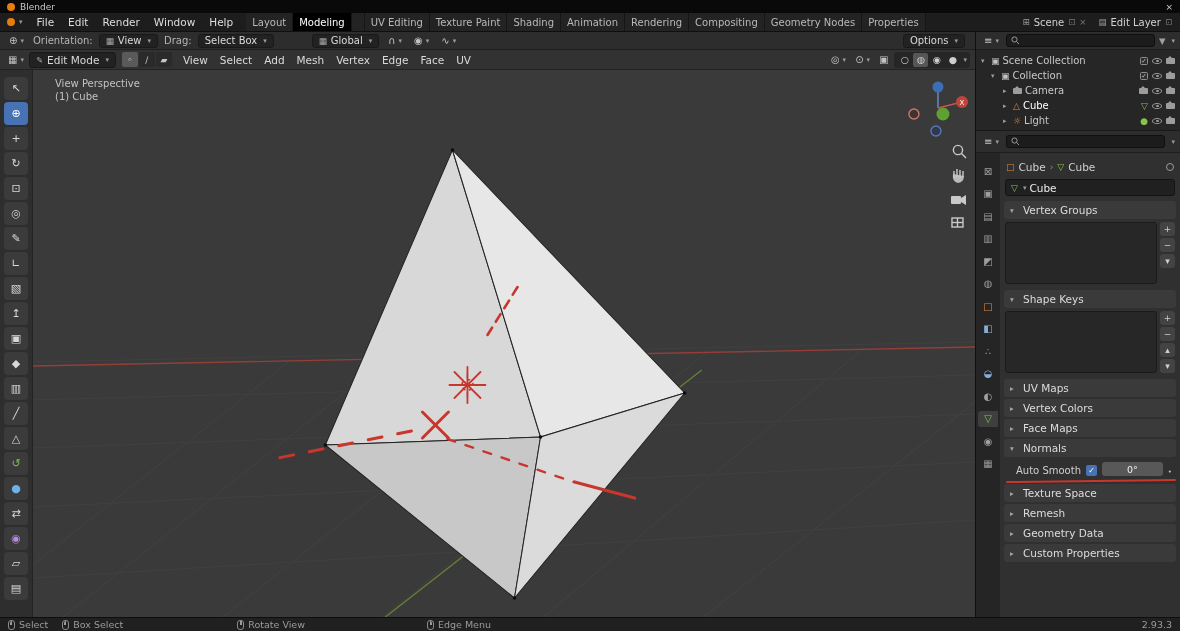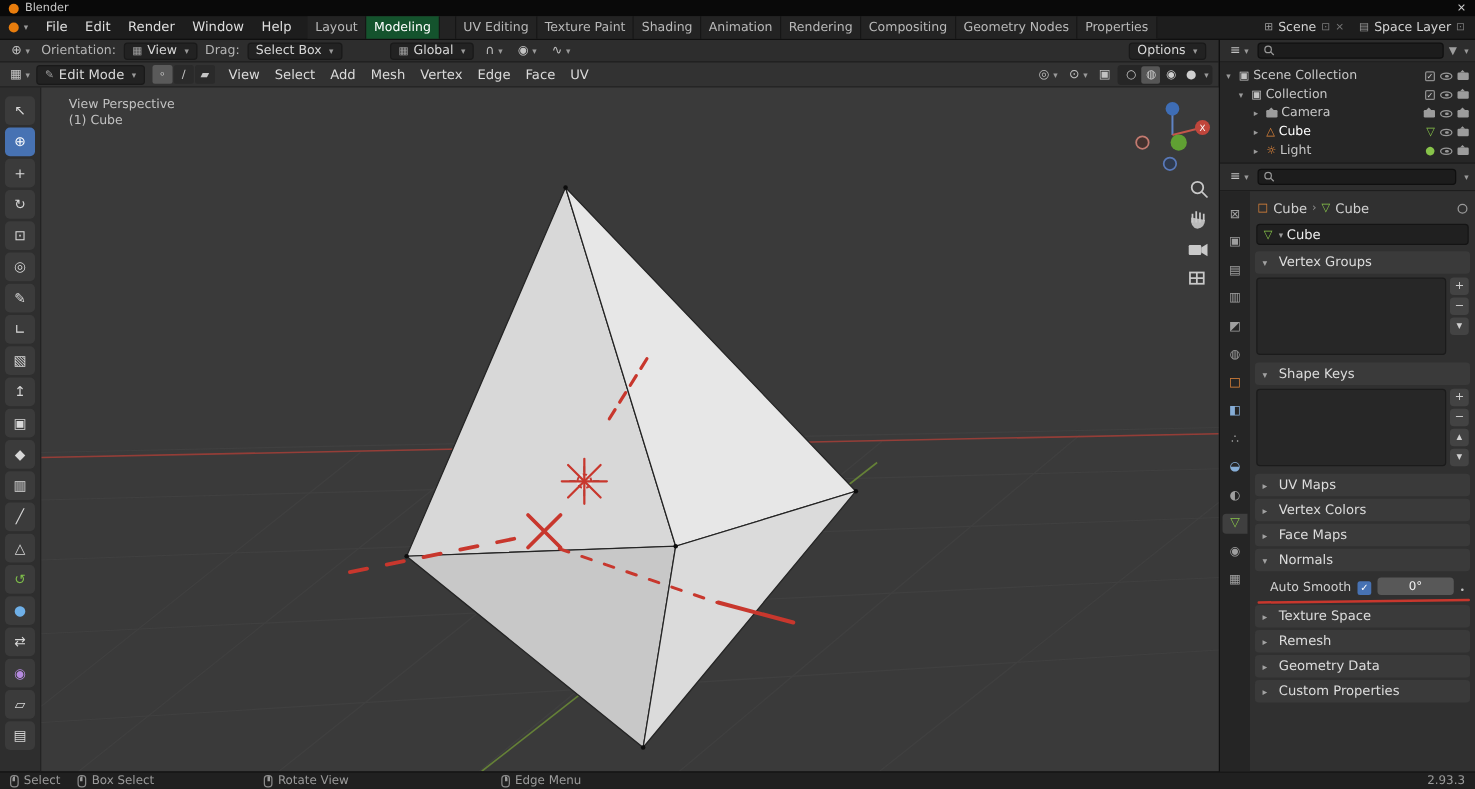--- a/index.html
+++ b/index.html
@@ -8,21 +8,21 @@
 
 .titlebar{height:13px;background:#090909;display:flex;align-items:center;gap:5px;padding:0 7px;font-size:9px;color:#c9c9c9}
 .logo-dot{width:8px;height:8px;border-radius:50%;background:#e87d0d;display:inline-block;flex:none}
 .win-close{margin-left:auto;color:#cfcfcf}
 
 .menubar{height:19px;background:#1d1d1d;display:flex;align-items:stretch;border-bottom:1px solid #0f0f0f;font-size:10.5px}
 .blender-btn{display:flex;align-items:center;gap:2px;padding:0 7px}
 .menu-item{display:flex;align-items:center;padding:0 7px;color:#dedede}
 .ws-tabs{display:flex;align-items:stretch;margin-left:6px}
 .ws-tab{display:flex;align-items:center;padding:0 6px;font-size:10px;color:#b9b9b9;background:#232323;border-right:1px solid #161616}
-.ws-tab.active{background:#14532d;color:#fff}
+.ws-tab.active{background:#000000;color:#fff}
 .top-right{margin-left:auto;display:flex;align-items:center;gap:12px;padding-right:8px}
 .scene-group{display:flex;align-items:center;gap:4px;font-size:10px;color:#d2d2d2}
 .mini-ico{font-size:8.5px;color:#9e9e9e}
 .mini-ico.dim{opacity:.7}
 .tiny-caret{font-size:7px;color:#9a9a9a;margin-left:2px}
 
 .main{display:flex;height:585px}
 .left-main{width:975px;display:flex;flex-direction:column}
 .toolsettings{height:18px;background:#2d2d2d;display:flex;align-items:center;gap:6px;padding:0 6px;border-bottom:1px solid #1e1e1e;font-size:10px}
 .ts-label{color:#b5b5b5}
@@ -89,21 +89,21 @@
 .sq-btn{height:14px;background:#434343;border-radius:3px;color:#d0d0d0;font-size:9px;display:flex;align-items:center;justify-content:center}
 .normals-row{display:flex;align-items:flex-end;gap:5px;padding:3px 4px 4px 12px}
 .ns-label{color:#cfcfcf;font-size:10px;white-space:nowrap}
 .cbx-on{width:11px;height:11px;background:#4772b3;border-radius:2px;color:#fff;font-size:8px;display:flex;align-items:center;justify-content:center;flex:none}
 .angle-field{flex:1;height:14px;background:#585858;border-radius:3px;color:#f2f2f2;font-size:9.5px;display:flex;align-items:center;justify-content:center}
 .decor-dot{color:#c0c0c0;font-size:7px}
 .red-underline{height:2px;background:#c8372d;border-radius:2px;margin:0 0 2px 2px;transform:rotate(-0.7deg)}
 
 .statusbar{height:14px;background:#202020;border-top:1px solid #0e0e0e;display:flex;align-items:center;padding:0 8px;font-size:9.5px;color:#9b9b9b}
 .sb-item{display:flex;align-items:center;gap:4px;margin-right:14px}
-.gap1{margin-left:74px}
+.gap1{margin-left:100px}
 .gap2{margin-left:108px}
 .mouse{width:7px;height:10px;border:1px solid #8a8a8a;border-radius:3px;position:relative;display:inline-block;flex:none}
 .mouse.lmb::before{content:"";position:absolute;left:.5px;top:.5px;width:2.5px;height:3.5px;background:#9a9a9a;border-radius:2px 0 0 0}
 .mouse.mmb::before{content:"";position:absolute;left:2px;top:.5px;width:2px;height:4px;background:#9a9a9a}
 .mouse.rmb::before{content:"";position:absolute;right:.5px;top:.5px;width:2.5px;height:3.5px;background:#9a9a9a;border-radius:0 2px 0 0}
 .sb-version{margin-left:auto}
 </style>
 </head>
 <body>
 
@@ -140,21 +140,21 @@
     </div>
     <div class="top-right">
       <span class="scene-group">
         <span class="mini-ico">⊞</span>
         <span>Scene</span>
         <span class="mini-ico dim">⊡</span>
         <span class="mini-ico dim">×</span>
       </span>
       <span class="scene-group">
         <span class="mini-ico">▤</span>
-        <span>Space Layer</span>
+        <span>Edit Layer</span>
         <span class="mini-ico dim">⊡</span>
       </span>
     </div>
   </div>
 
   <div class="main">
     <div class="left-main">
 
       <div class="toolsettings">
         <span class="ts-icon-btn">

